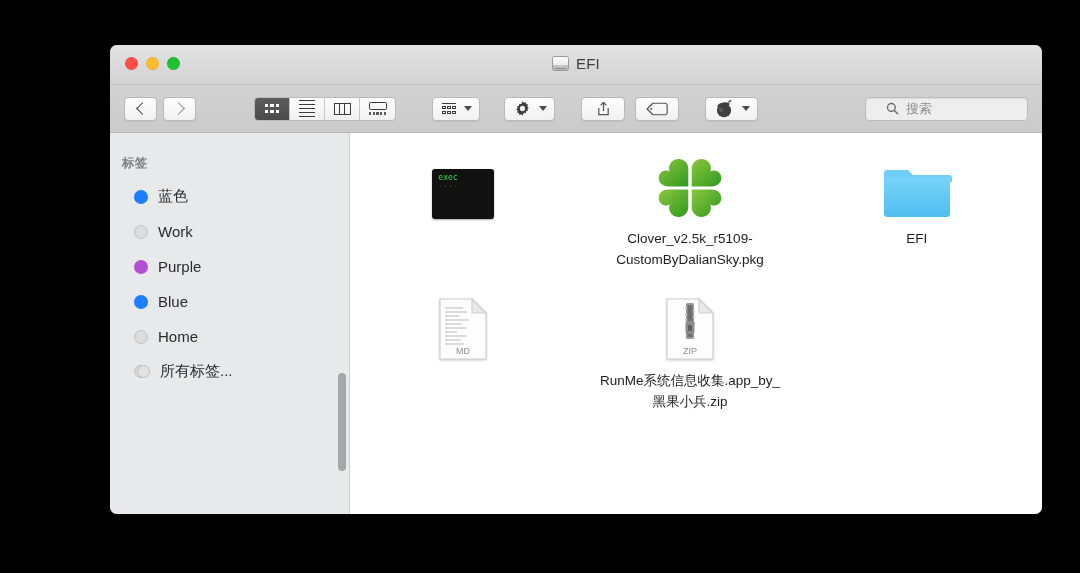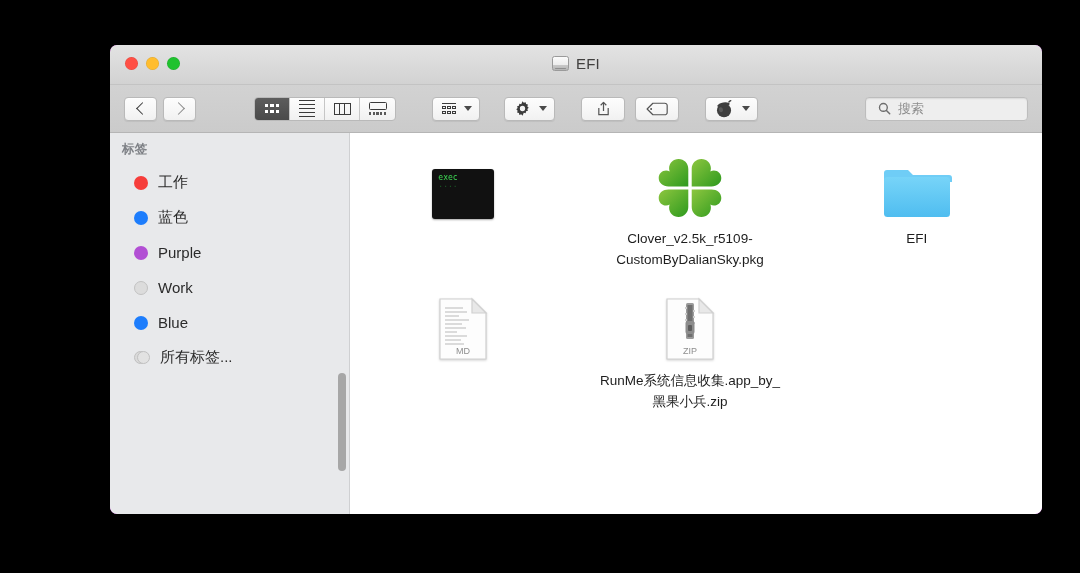--- a/index.html
+++ b/index.html
@@ -98,30 +98,30 @@
   .arrange .rows i { display: block; width: 3.4px; height: 3.4px; border: 1px solid #3b3b3b; }
   .caret { width: 0; height: 0; border-left: 4.2px solid transparent; border-right: 4.2px solid transparent;
            border-top: 5px solid #4a4a4a; }
   .gearbtn { padding: 0 7px 0 9px; gap: 8px; }
   .share-btn, .tag-btn { width: 44px; }
   .actionbtn { padding: 0 7px 0 8px; gap: 7px; }
 
   .searchbox {
     margin-left: auto; width: 163px; height: 24px; border-radius: 4px;
     background: #eeeeee; border: 1px solid #bdbdbd;
-    display: flex; align-items: center; padding: 0 12px; gap: 7px;
+    display: flex; align-items: center; padding: 0 20px; gap: 7px;
     box-shadow: inset 0 1px 1.5px rgba(0,0,0,0.09);
   }
   .search-ph { font-size: 13px; color: #8c8c8c; }
 
   
   .body { flex: 1; display: flex; min-height: 0; }
   .sidebar {
     width: 240px; flex: 0 0 240px; background: #e8e9eb;
-    border-right: 1px solid #cfd0d2; position: relative; padding-top: 4px;
+    border-right: 1px solid #cfd0d2; position: relative; padding-top: 18px;
   }
   .side-header {
     font-size: 12.5px; color: #7e8186; font-weight: bold;
     padding: 4px 0 7px 12px; letter-spacing: 0.2px;
   }
   .side-item { height: 35px; display: flex; align-items: center; gap: 10px; padding-left: 24px; cursor: default; }
   .dot { width: 14px; height: 14px; border-radius: 50%; flex: 0 0 14px; }
   .dot.none { background: #dcdcdc; border: 1px solid #c2c2c2; }
   .side-label { font-size: 15px; color: #2b2b2b; }
   .alltags { position: relative; width: 16px; height: 14px; flex: 0 0 16px; }
@@ -278,38 +278,38 @@
         <span class="search-ph">搜索</span>
       </div>
     </div>
 
     <div class="body">
 
       <div class="sidebar">
         <div class="side-header">标签</div>
 
         <div class="side-item">
-          <span class="dot" style="background:#f63d3a"></span>
-          <span class="side-label">工作</span>
-        </div>
-        <div class="side-item">
           <span class="dot" style="background:#1d7dfc"></span>
           <span class="side-label">蓝色</span>
         </div>
         <div class="side-item">
+          <span class="dot none"></span>
+          <span class="side-label">Work</span>
+        </div>
+        <div class="side-item">
           <span class="dot" style="background:#b24fd4"></span>
           <span class="side-label">Purple</span>
         </div>
         <div class="side-item">
-          <span class="dot none"></span>
-          <span class="side-label">Work</span>
-        </div>
-        <div class="side-item">
           <span class="dot" style="background:#1d7dfc"></span>
           <span class="side-label">Blue</span>
+        </div>
+        <div class="side-item">
+          <span class="dot none"></span>
+          <span class="side-label">Home</span>
         </div>
         <div class="side-item">
           <span class="alltags">
               <i></i>
               <i></i>
             </span>
           <span class="side-label">所有标签...</span>
         </div>
 
         <div class="sb-track">

